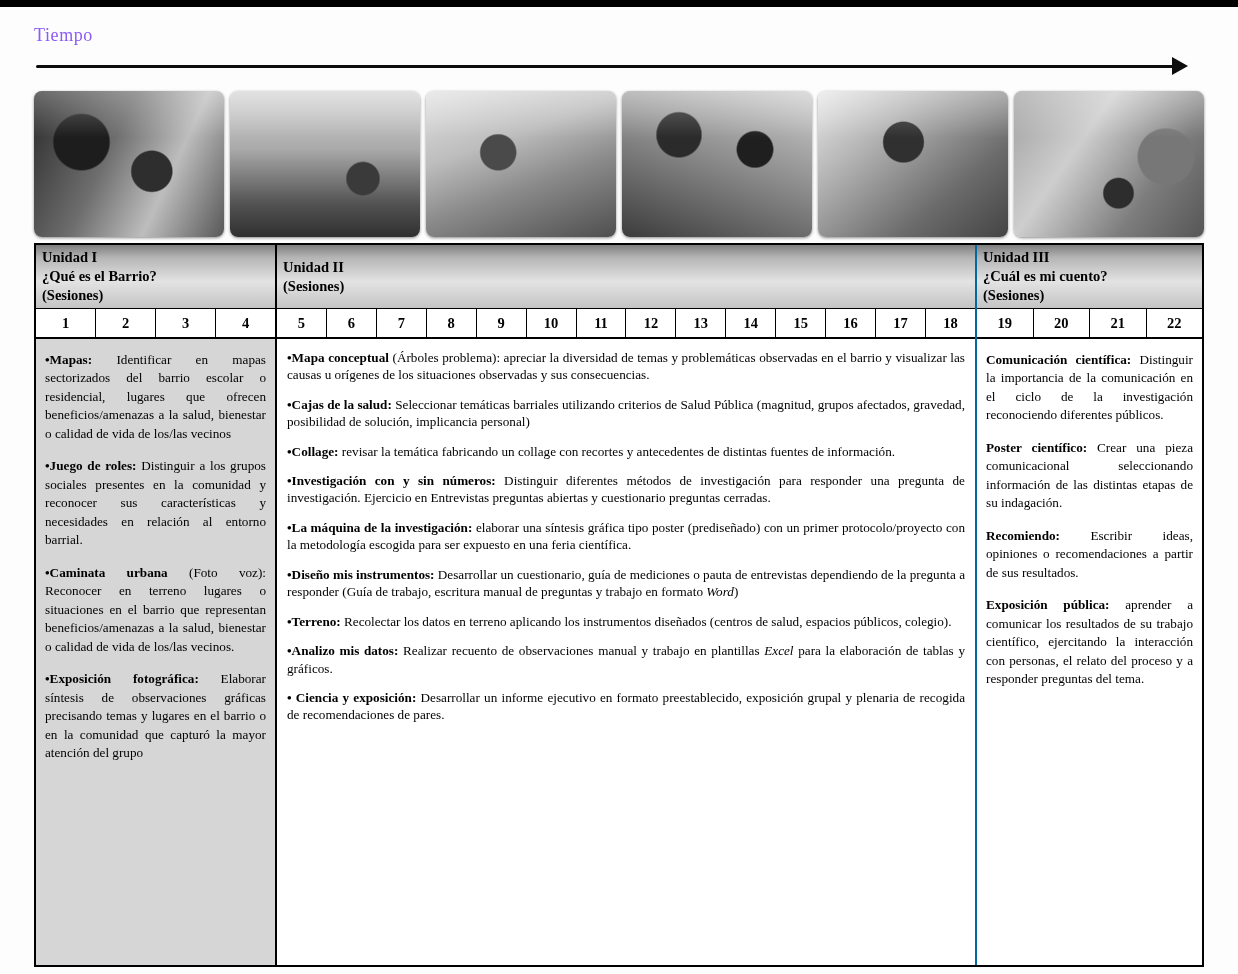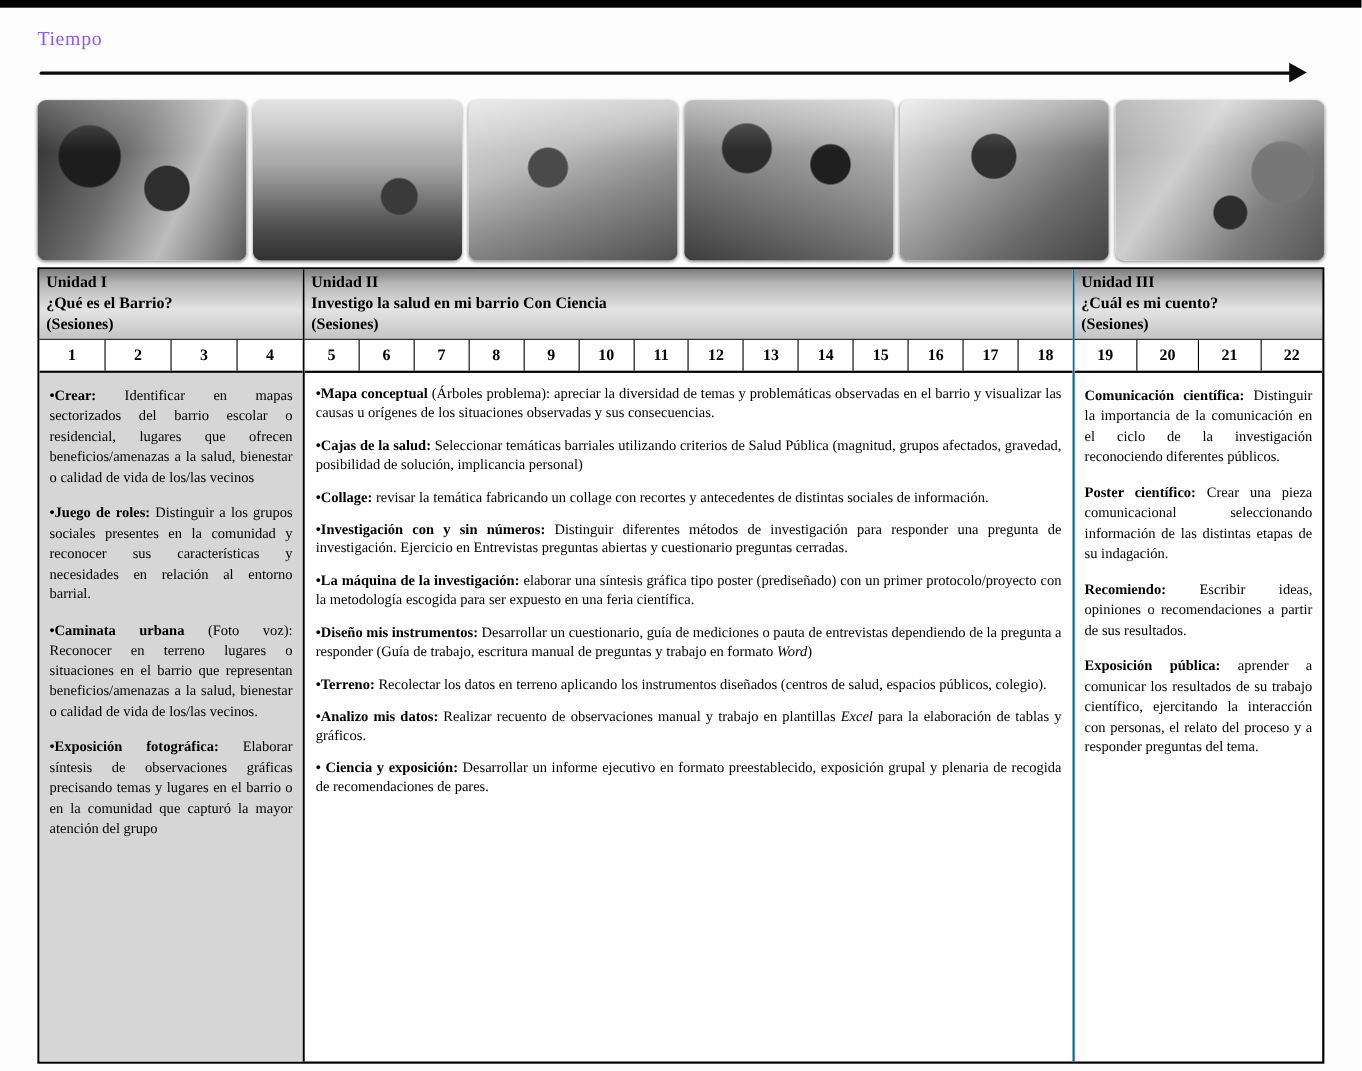--- a/index.html
+++ b/index.html
@@ -100,31 +100,30 @@
           <div>¿Qué es el Barrio?</div>
           <div>(Sesiones)</div>
         </div>
         <div class="sessions">
           <div class="ses">1</div>
           <div class="ses">2</div>
           <div class="ses">3</div>
           <div class="ses">4</div>
         </div>
         <div class="unit-body">
-          <p class="act"><b>•Crear: </b><span>Identificar en mapas sectorizados del barrio escolar o residencial, lugares que ofrecen beneficios/amenazas a la salud, bienestar o calidad de vida de los/las vecinos</span></p>
+          <p class="act"><b>•Mapas: </b><span>Identificar en mapas sectorizados del barrio escolar o residencial, lugares que ofrecen beneficios/amenazas a la salud, bienestar o calidad de vida de los/las vecinos</span></p>
           <p class="act"><b>•Juego de roles: </b><span>Distinguir a los grupos sociales presentes en la comunidad y reconocer sus características y necesidades en relación al entorno barrial.</span></p>
           <p class="act"><b>•Caminata urbana </b><span>(Foto voz): Reconocer en terreno lugares o situaciones en el barrio que representan beneficios/amenazas a la salud, bienestar o calidad de vida de los/las vecinos.</span></p>
           <p class="act"><b>•Exposición fotográfica: </b><span>Elaborar síntesis de observaciones gráficas precisando temas y lugares en el barrio o en la comunidad que capturó la mayor atención del grupo</span></p>
         </div>
       </div>
 
       <div class="unit u2">
         <div class="unit-header">
           <div>Unidad II</div>
-          <div>Investigo la salud en mi barrio Con Ciencia</div>
           <div>(Sesiones)</div>
         </div>
         <div class="sessions">
           <div class="ses">5</div>
           <div class="ses">6</div>
           <div class="ses">7</div>
           <div class="ses">8</div>
           <div class="ses">9</div>
           <div class="ses">10</div>
           <div class="ses">11</div>
@@ -132,21 +131,21 @@
           <div class="ses">13</div>
           <div class="ses">14</div>
           <div class="ses">15</div>
           <div class="ses">16</div>
           <div class="ses">17</div>
           <div class="ses">18</div>
         </div>
         <div class="unit-body">
           <p class="act"><b>•Mapa conceptual </b><span>(Árboles problema): apreciar la diversidad de temas y problemáticas observadas en el barrio y visualizar las causas u orígenes de los situaciones observadas y sus consecuencias.</span></p>
           <p class="act"><b>•Cajas de la salud: </b><span>Seleccionar temáticas barriales utilizando criterios de Salud Pública (magnitud, grupos afectados, gravedad, posibilidad de solución, implicancia personal)</span></p>
-          <p class="act"><b>•Collage: </b><span>revisar la temática fabricando un collage con recortes y antecedentes de distintas sociales de información.</span></p>
+          <p class="act"><b>•Collage: </b><span>revisar la temática fabricando un collage con recortes y antecedentes de distintas fuentes de información.</span></p>
           <p class="act"><b>•Investigación con y sin números: </b><span>Distinguir diferentes métodos de investigación para responder una pregunta de investigación. Ejercicio en Entrevistas preguntas abiertas y cuestionario preguntas cerradas.</span></p>
           <p class="act"><b>•La máquina de la investigación: </b><span>elaborar una síntesis gráfica tipo poster (prediseñado) con un primer protocolo/proyecto con la metodología escogida para ser expuesto en una feria científica.</span></p>
           <p class="act"><b>•Diseño mis instrumentos: </b><span>Desarrollar un cuestionario, guía de mediciones o pauta de entrevistas dependiendo de la pregunta a responder (Guía de trabajo, escritura manual de preguntas y trabajo en formato </span><i>Word</i><span>)</span></p>
           <p class="act"><b>•Terreno: </b><span>Recolectar los datos en terreno aplicando los instrumentos diseñados (centros de salud, espacios públicos, colegio).</span></p>
           <p class="act"><b>•Analizo mis datos: </b><span>Realizar recuento de observaciones manual y trabajo en plantillas </span><i>Excel</i><span> para la elaboración de tablas y gráficos.</span></p>
           <p class="act"><b>• Ciencia y exposición: </b><span>Desarrollar un informe ejecutivo en formato preestablecido, exposición grupal y plenaria de recogida de recomendaciones de pares.</span></p>
         </div>
       </div>
 
       <div class="unit u3">

